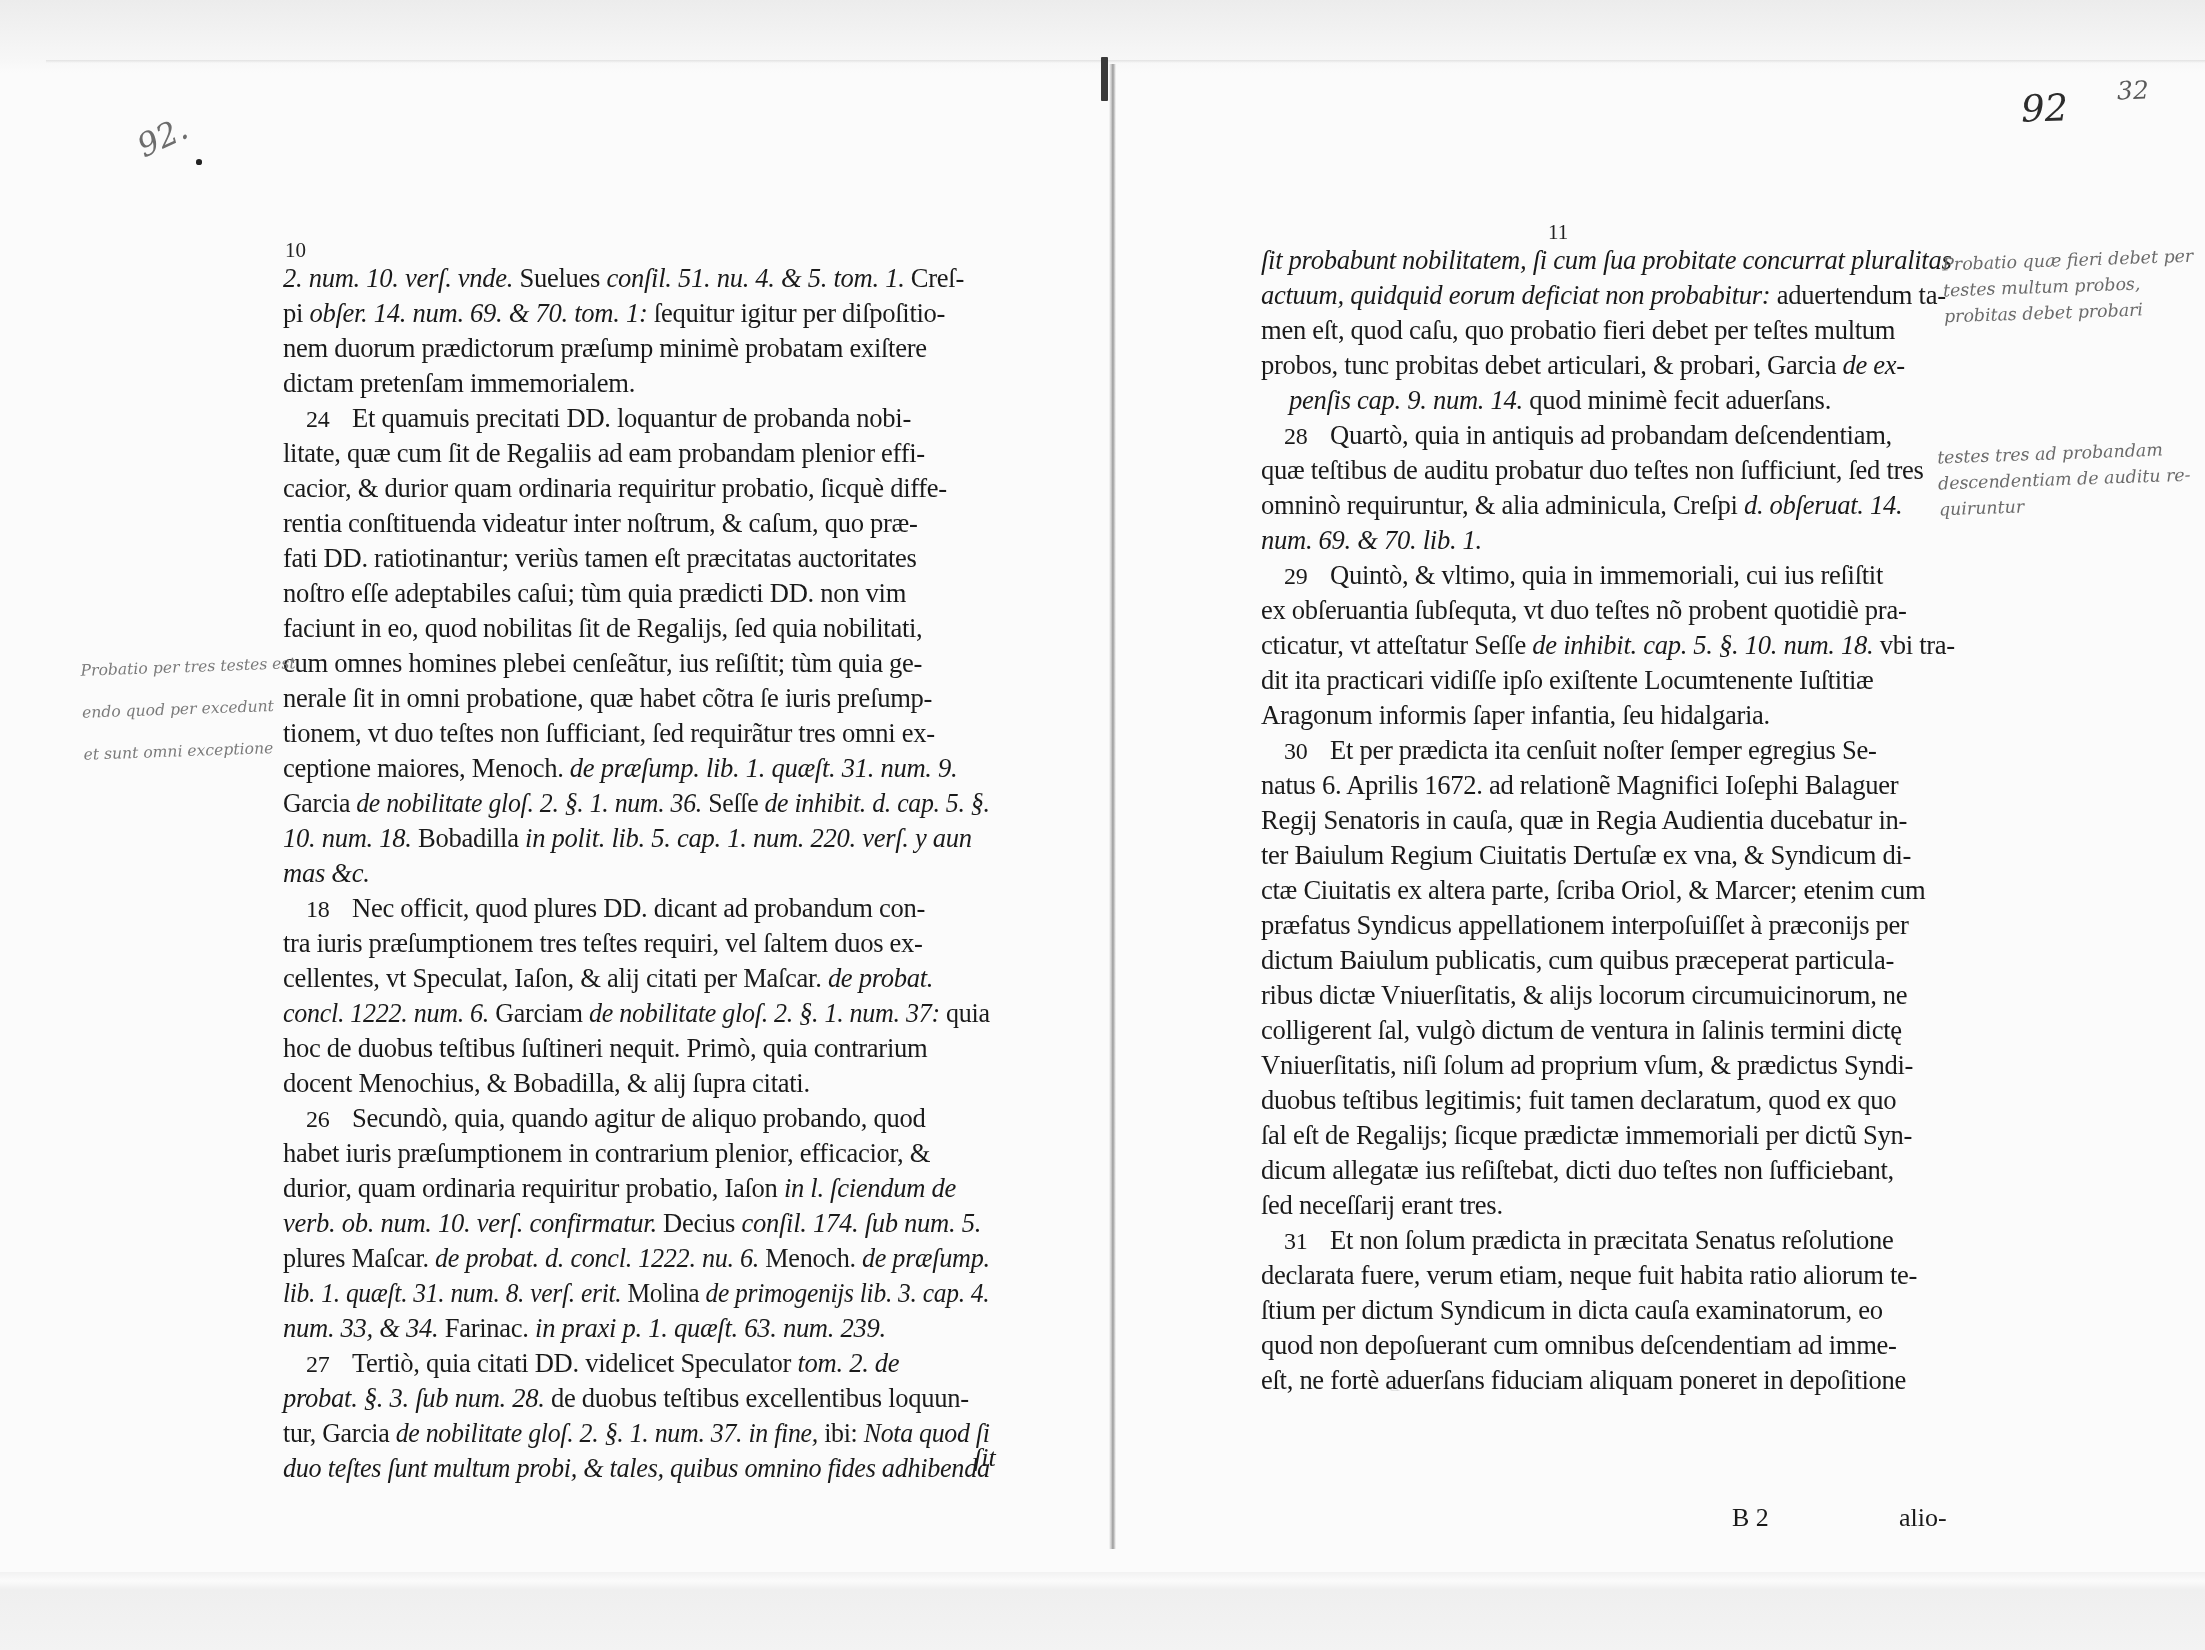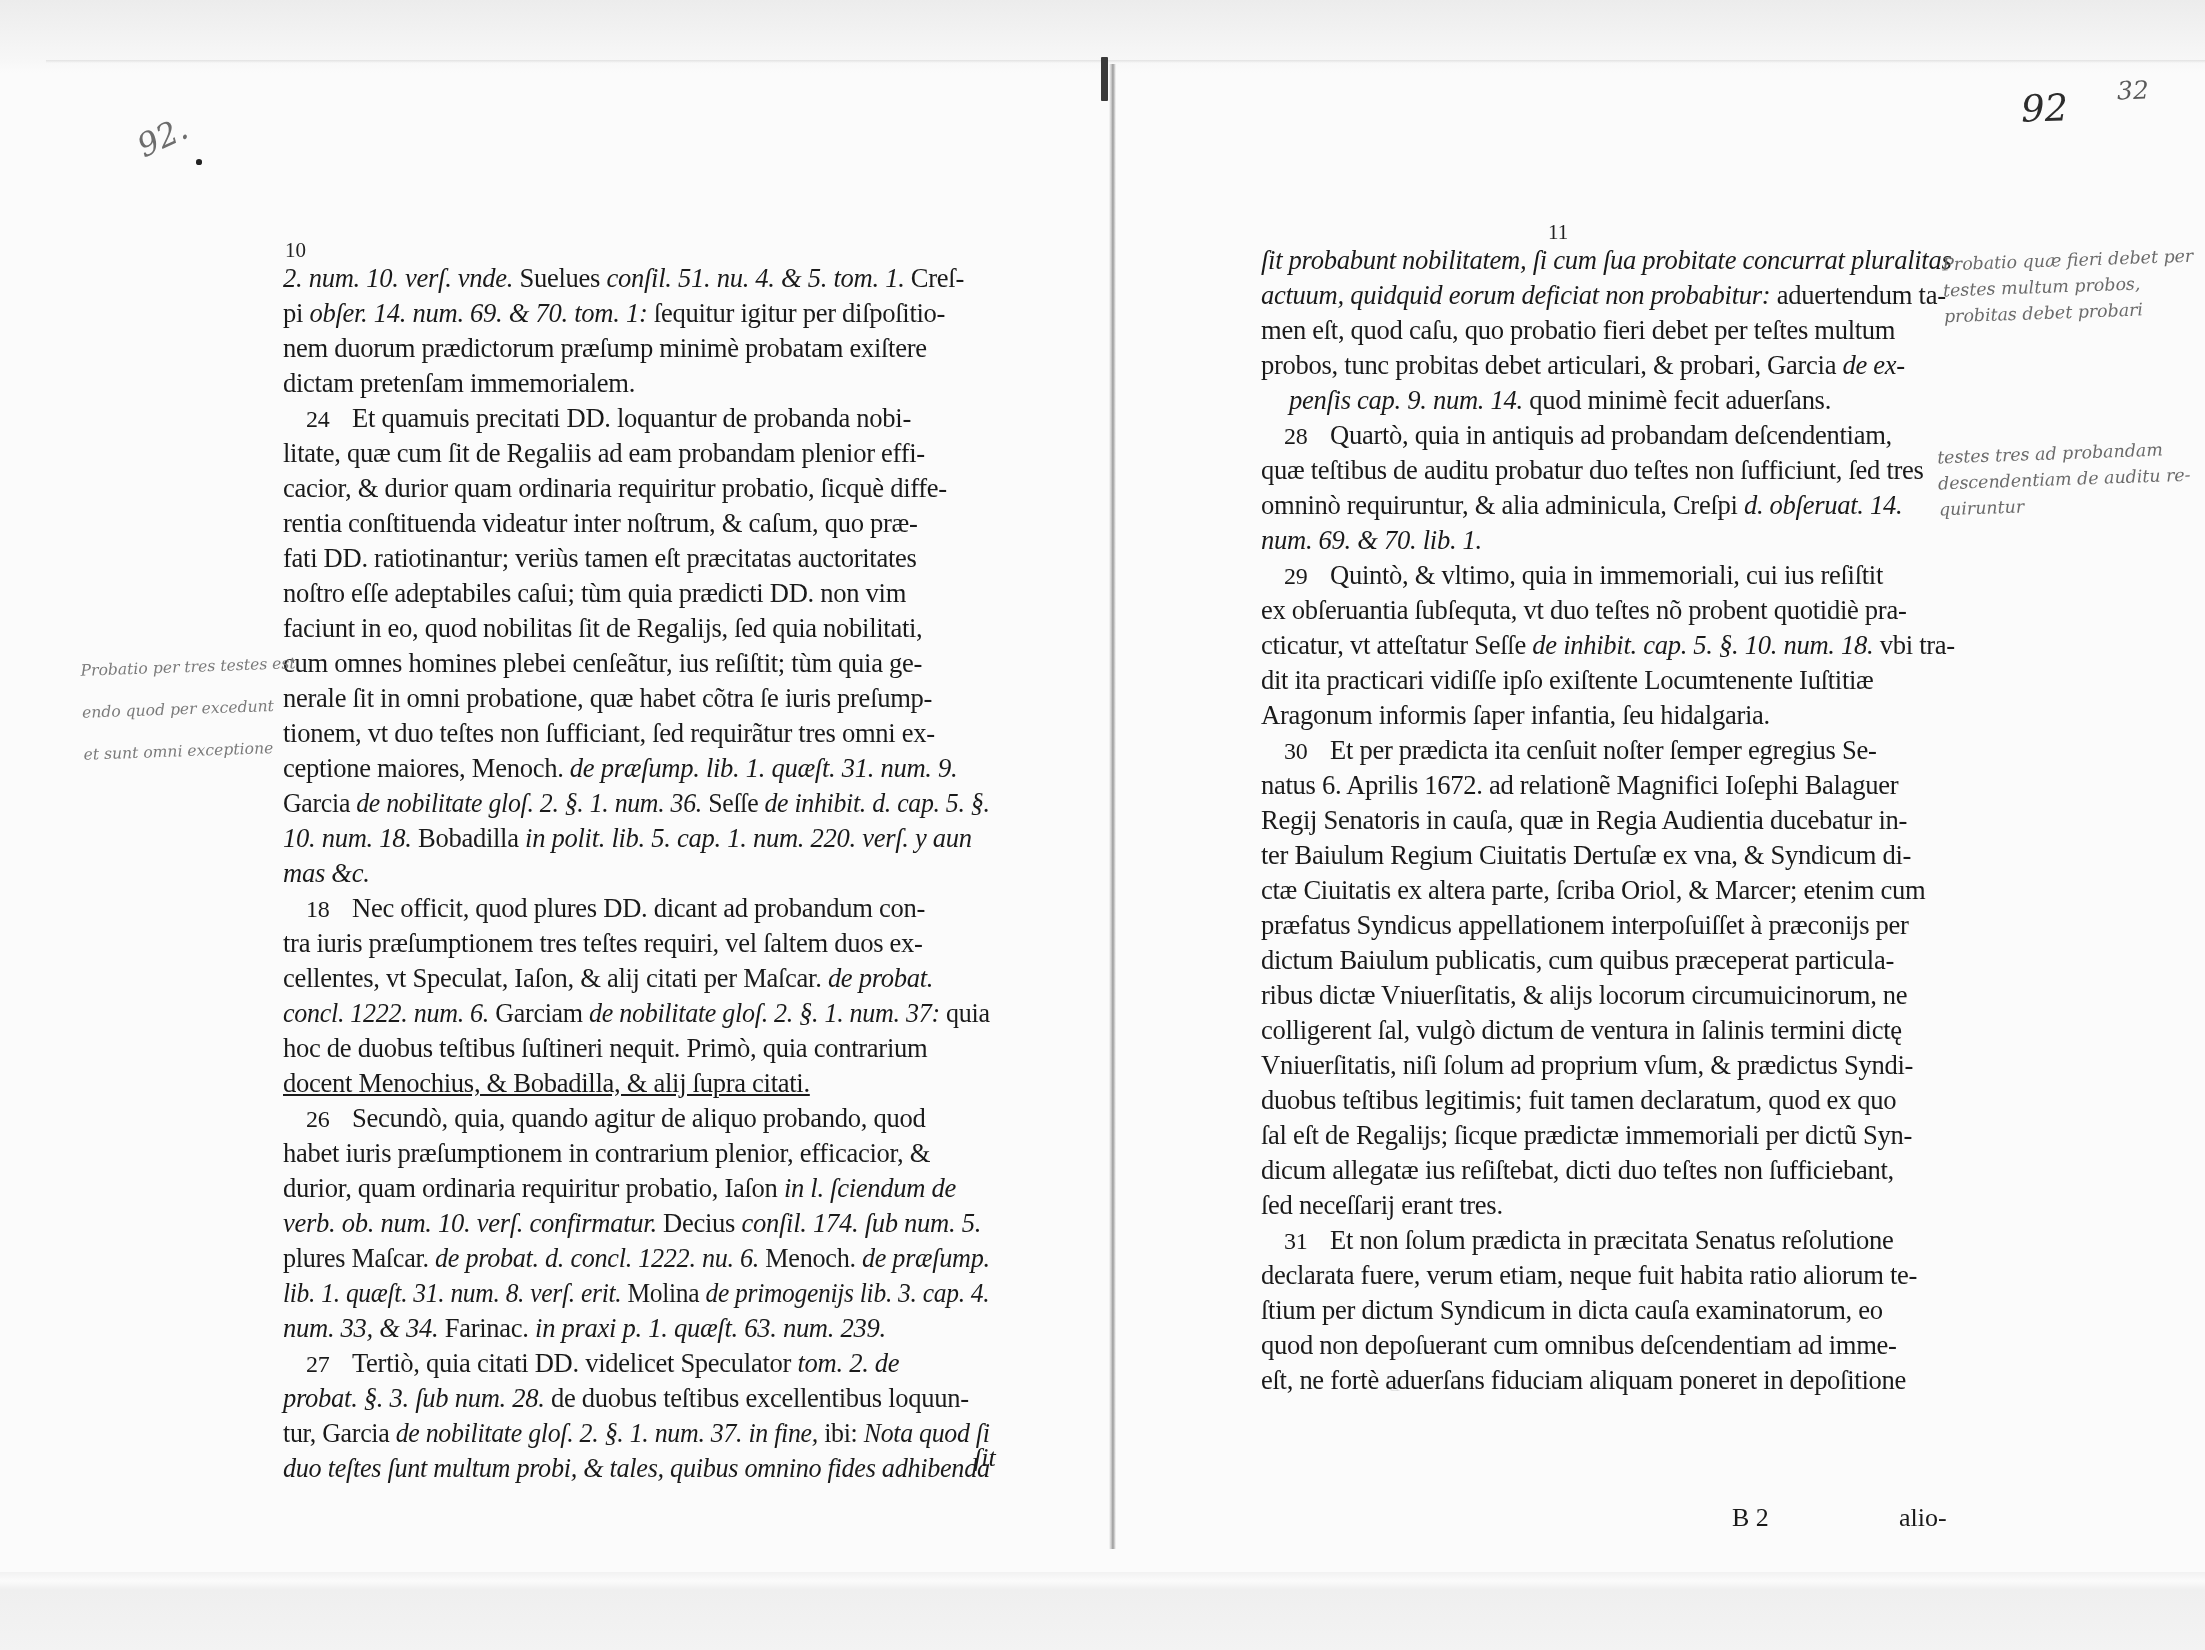--- a/index.html
+++ b/index.html
@@ -106,21 +106,21 @@
         <span class="line" style="transform-origin: left center; transform: scaleX(1);"><span>tionem, vt duo teſtes non ſufficiant, ſed requirãtur tres omni ex-</span></span>
         <span class="line" style="transform-origin: left center; transform: scaleX(1);"><span>ceptione maiores, Menoch. <span class="it">de præſump. lib. 1. quæſt. 31. num. 9.</span></span></span>
         <span class="line" style="transform-origin: left center; transform: scaleX(0.971087);"><span>Garcia <span class="it">de nobilitate gloſ. 2. §. 1. num. 36.</span> Seſſe <span class="it">de inhibit. d. cap. 5. §.</span></span></span>
         <span class="line" style="transform-origin: left center; transform: scaleX(1);"><span><span class="it">10. num. 18.</span> Bobadilla <span class="it">in polit. lib. 5. cap. 1. num. 220. verſ. y aun</span></span></span>
         <span class="line" style="transform-origin: left center; transform: scaleX(1);"><span><span class="it">mas &amp;c.</span></span></span>
         <span class="line" style="transform-origin: left center; transform: scaleX(1);"><span class="para-num">18</span><span>Nec officit, quod plures DD. dicant ad probandum con-</span></span>
         <span class="line" style="transform-origin: left center; transform: scaleX(1);"><span>tra iuris præſumptionem tres teſtes requiri, vel ſaltem duos ex-</span></span>
         <span class="line" style="transform-origin: left center; transform: scaleX(1);"><span>cellentes, vt Speculat, Iaſon, &amp; alij citati per Maſcar. <span class="it">de probat.</span></span></span>
         <span class="line" style="transform-origin: left center; transform: scaleX(0.979087);"><span><span class="it">concl. 1222. num. 6.</span> Garciam <span class="it">de nobilitate gloſ. 2. §. 1. num. 37:</span> quia</span></span>
         <span class="line" style="transform-origin: left center; transform: scaleX(1);"><span>hoc de duobus teſtibus ſuſtineri nequit. Primò, quia contrarium</span></span>
-        <span class="line" style="transform-origin: left center; transform: scaleX(1); text-decoration: underline;"><span>docent Menochius, &amp; Bobadilla, &amp; alij ſupra citati.</span></span>
+        <span class="line" style="transform-origin: left center; transform: scaleX(1);"><span>docent Menochius, &amp; Bobadilla, &amp; alij ſupra citati.</span></span>
         <span class="line" style="transform-origin: left center; transform: scaleX(1);"><span class="para-num">26</span><span>Secundò, quia, quando agitur de aliquo probando, quod</span></span>
         <span class="line" style="transform-origin: left center; transform: scaleX(1);"><span>habet iuris præſumptionem in contrarium plenior, efficacior, &amp;</span></span>
         <span class="line" style="transform-origin: left center; transform: scaleX(1);"><span>durior, quam ordinaria requiritur probatio, Iaſon <span class="it">in l. ſciendum de</span></span></span>
         <span class="line" style="transform-origin: left center; transform: scaleX(1);"><span><span class="it">verb. ob. num. 10. verſ. confirmatur.</span> Decius <span class="it">conſil. 174. ſub num. 5.</span></span></span>
         <span class="line" style="transform-origin: left center; transform: scaleX(0.985332);"><span>plures Maſcar. <span class="it">de probat. d. concl. 1222. nu. 6.</span> Menoch. <span class="it">de præſump.</span></span></span>
         <span class="line" style="transform-origin: left center; transform: scaleX(0.959032);"><span><span class="it">lib. 1. quæſt. 31. num. 8. verſ. erit.</span> Molina <span class="it">de primogenijs lib. 3. cap. 4.</span></span></span>
         <span class="line" style="transform-origin: left center; transform: scaleX(1);"><span><span class="it">num. 33, &amp; 34.</span> Farinac. <span class="it">in praxi p. 1. quæſt. 63. num. 239.</span></span></span>
         <span class="line" style="transform-origin: left center; transform: scaleX(1);"><span class="para-num">27</span><span>Tertiò, quia citati DD. videlicet Speculator <span class="it">tom. 2. de</span></span></span>
         <span class="line" style="transform-origin: left center; transform: scaleX(1);"><span><span class="it">probat. §. 3. ſub num. 28.</span> de duobus teſtibus excellentibus loquun-</span></span>
         <span class="line" style="transform-origin: left center; transform: scaleX(0.973535);"><span>tur, Garcia <span class="it">de nobilitate gloſ. 2. §. 1. num. 37. in fine,</span> ibi: <span class="it">Nota quod ſi</span></span></span>

